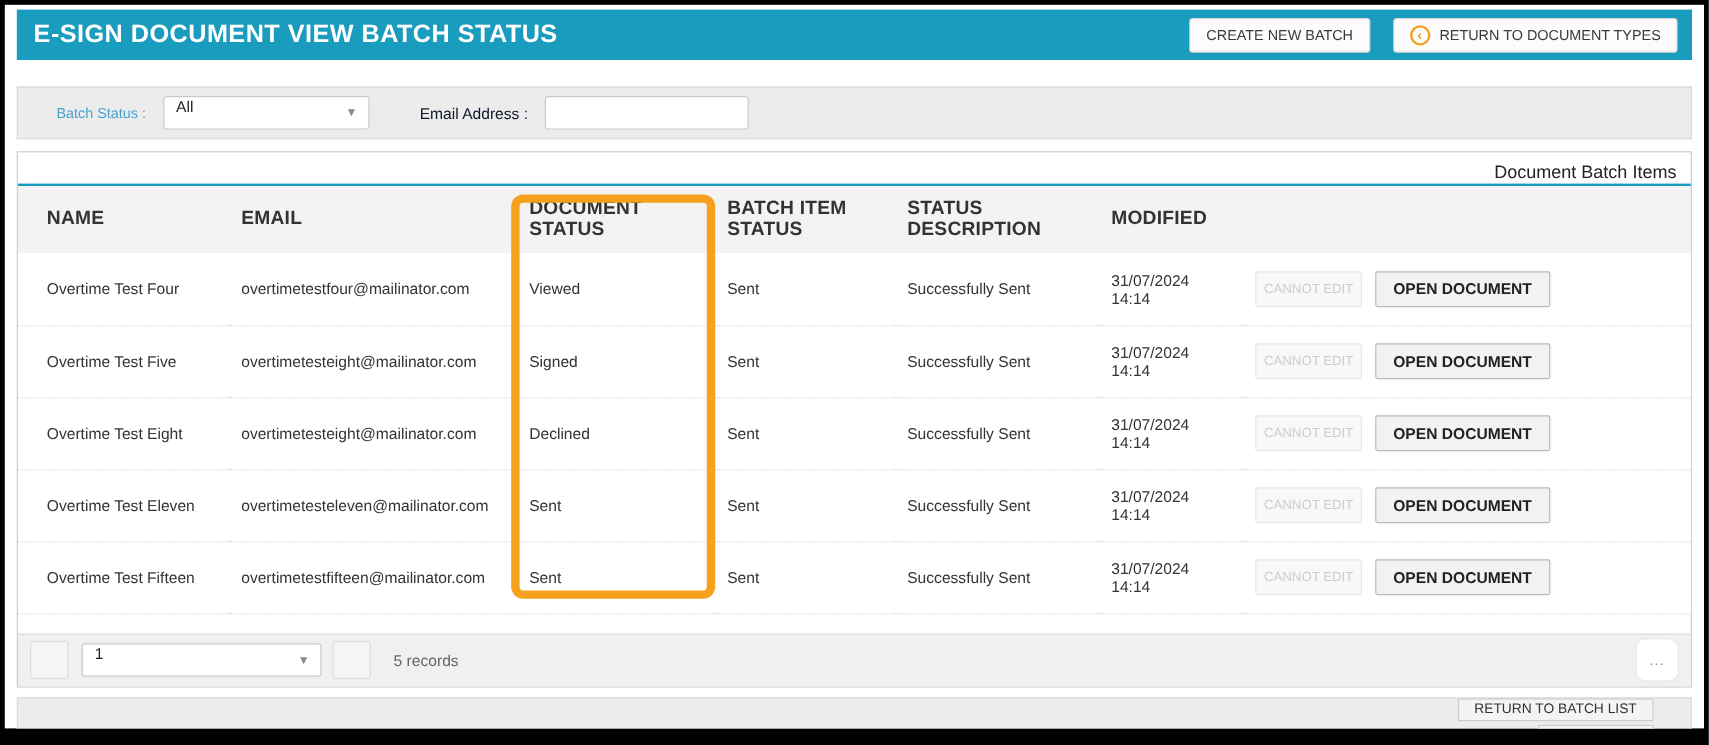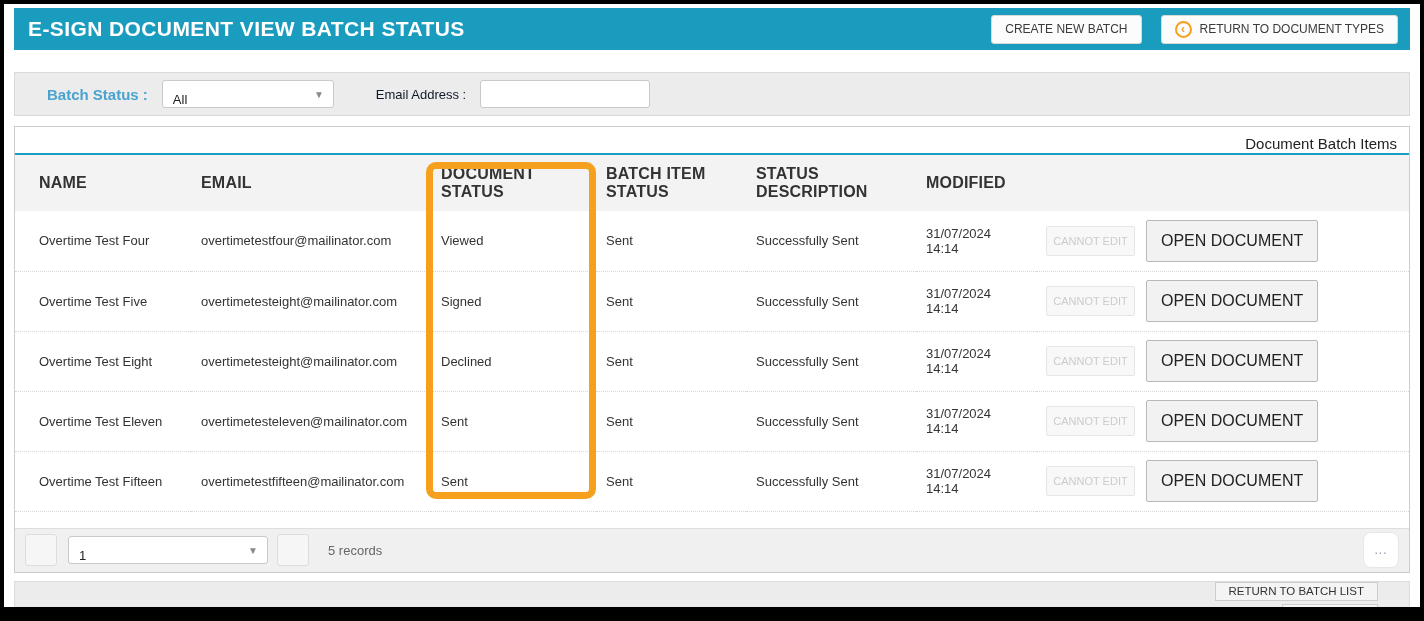--- a/index.html
+++ b/index.html
@@ -15,45 +15,45 @@
   .tb-btn { height:29px; background:#fcfcfc; border:1px solid #d8d8d8; border-radius:3px;
             padding:0 13px; font-size:12px; color:#3a3a3a; font-family:inherit;
             display:flex; align-items:center; gap:8px; cursor:pointer; }
   .circ-icon { width:17px; height:17px; border:2px solid var(--highlight,#f0a01e); border-radius:50%;
                color:var(--highlight,#f0a01e); font-weight:bold; font-size:12px; line-height:13px;
                display:inline-flex; align-items:center; justify-content:center; }
 
   
   .filterbar { margin:22px 10px 0 10px; height:44px; background:#ececec; border:1px solid #d9d9d9;
                display:flex; align-items:center; padding-left:32px; }
-  .lbl-blue { color:var(--link,#4aa3cf); font-size:15px;font-weight:bold; }
+  .lbl-blue { color:var(--link,#4aa3cf); font-size:12px; }
   .lbl-dark { color:#0f172a; font-size:13px; margin-left:42px; }
   .select { position:relative; width:172px; height:28px; background:#fff; border:1px solid #c9c9c9;
-            border-radius:3px; display:flex; align-items:flex-end; padding:16px 24px 0 10px;
+            border-radius:3px; display:flex; align-items:flex-start; padding:0 24px 0 10px;
             font-size:13px; color:#222; margin-left:14px; cursor:pointer; }
   .caret { position:absolute; right:9px; top:8px; color:#8a8a8a; font-size:10px; }
   .txt-input { width:170px; height:28px; border:1px solid #c9c9c9; border-radius:3px; margin-left:14px;
                font-size:13px; padding:0 8px; font-family:inherit; color:#222; background:#fff; }
 
   
   .panel { margin:10px 10px 0 10px; border:1px solid #ccc; background:#fff; }
   .panel-title { font-size:15px; color:#222; padding:8px 12px 1px 10px;text-align:right; }
   .teal-rule { height:2px; background:var(--accent,#1a9cbe); }
   table { width:100%; border-collapse:collapse; table-layout:fixed; }
   thead th { background:#f3f3f3; font-size:16px; color:#333; text-align:left; font-weight:bold;
              padding:10px 10px; letter-spacing:.2px; }
   thead th:first-child, tbody td:first-child { padding-left:24px; }
   tbody td { height:60px; font-size:13px; color:#333; padding:0 10px;
              border-bottom:1px dotted #d8d8d8; background:#fff; }
   .col-name{width:176px}.col-email{width:240px}.col-doc{width:165px}.col-bis{width:150px}
   .col-desc{width:170px}.col-mod{width:120px}.col-edit{width:100px}
   .btn-disabled { width:89px; height:30px; background:#f8f8f8; border:1px solid #e6e6e6; color:#ccc;
                   font-size:11px; border-radius:2px; font-family:inherit; }
-  .btn-open { height:42px; padding:0 14px; background:#f2f2f2; border:1px solid #b9b9b9; color:#222;
-              font-size:16px; border-radius:2px; font-family:inherit; cursor:pointer; }
+  .btn-open { height:30px; padding:0 14px; background:#f2f2f2; border:1px solid #b9b9b9; color:#222;
+              font-size:13px; border-radius:2px; font-family:inherit; cursor:pointer;font-weight:bold; }
 
   
   .pagination { margin-top:16px; border-top:1px solid #ddd; background:#f0f0f0; height:44px;
                 display:flex; align-items:center; padding:0 10px; gap:9px; }
   .pg-square { width:32px; height:32px; background:#f6f6f6; border:1px solid #ddd; border-radius:3px; cursor:pointer; }
   .pg-select { width:200px; margin-left:2px; }
   .pg-records { color:#666; font-size:13px; margin-left:10px; }
   .pg-ellipsis { margin-left:auto; width:36px; height:36px; background:#fff; border:1px solid #e7e7e7;
                  border-radius:8px; color:#8a8fa0; font-size:12px; letter-spacing:1px; cursor:pointer; }
 

